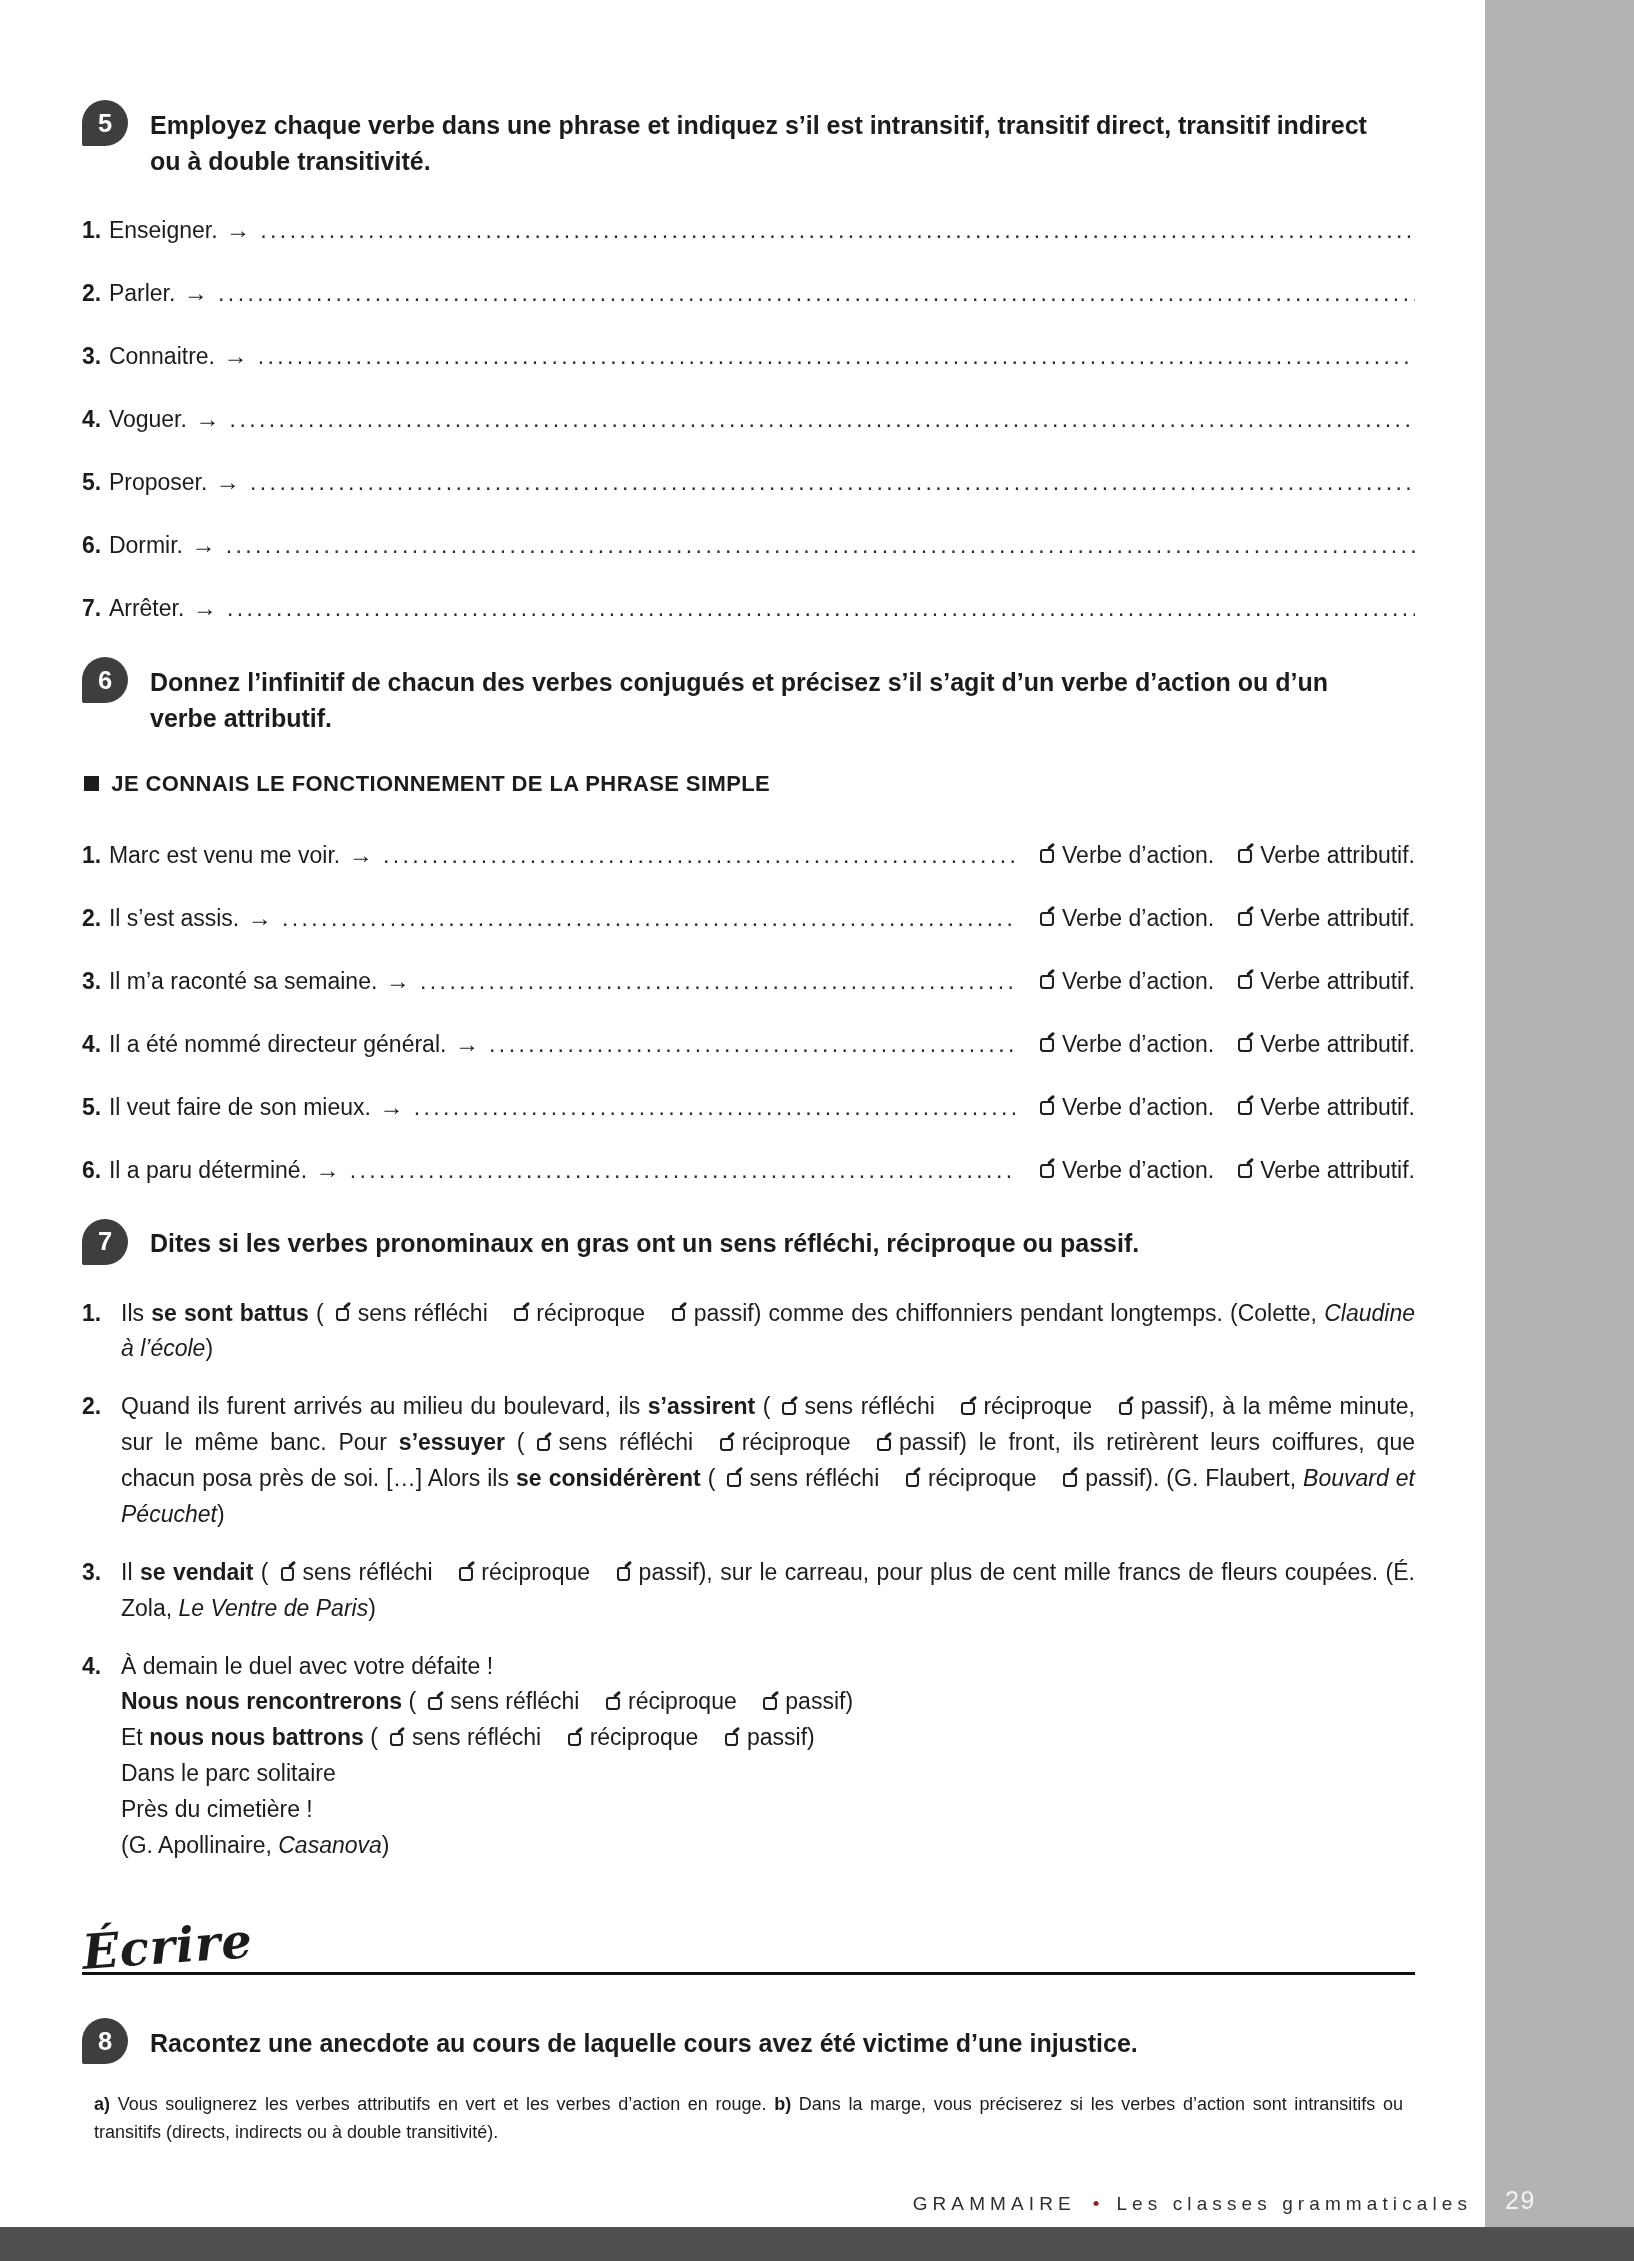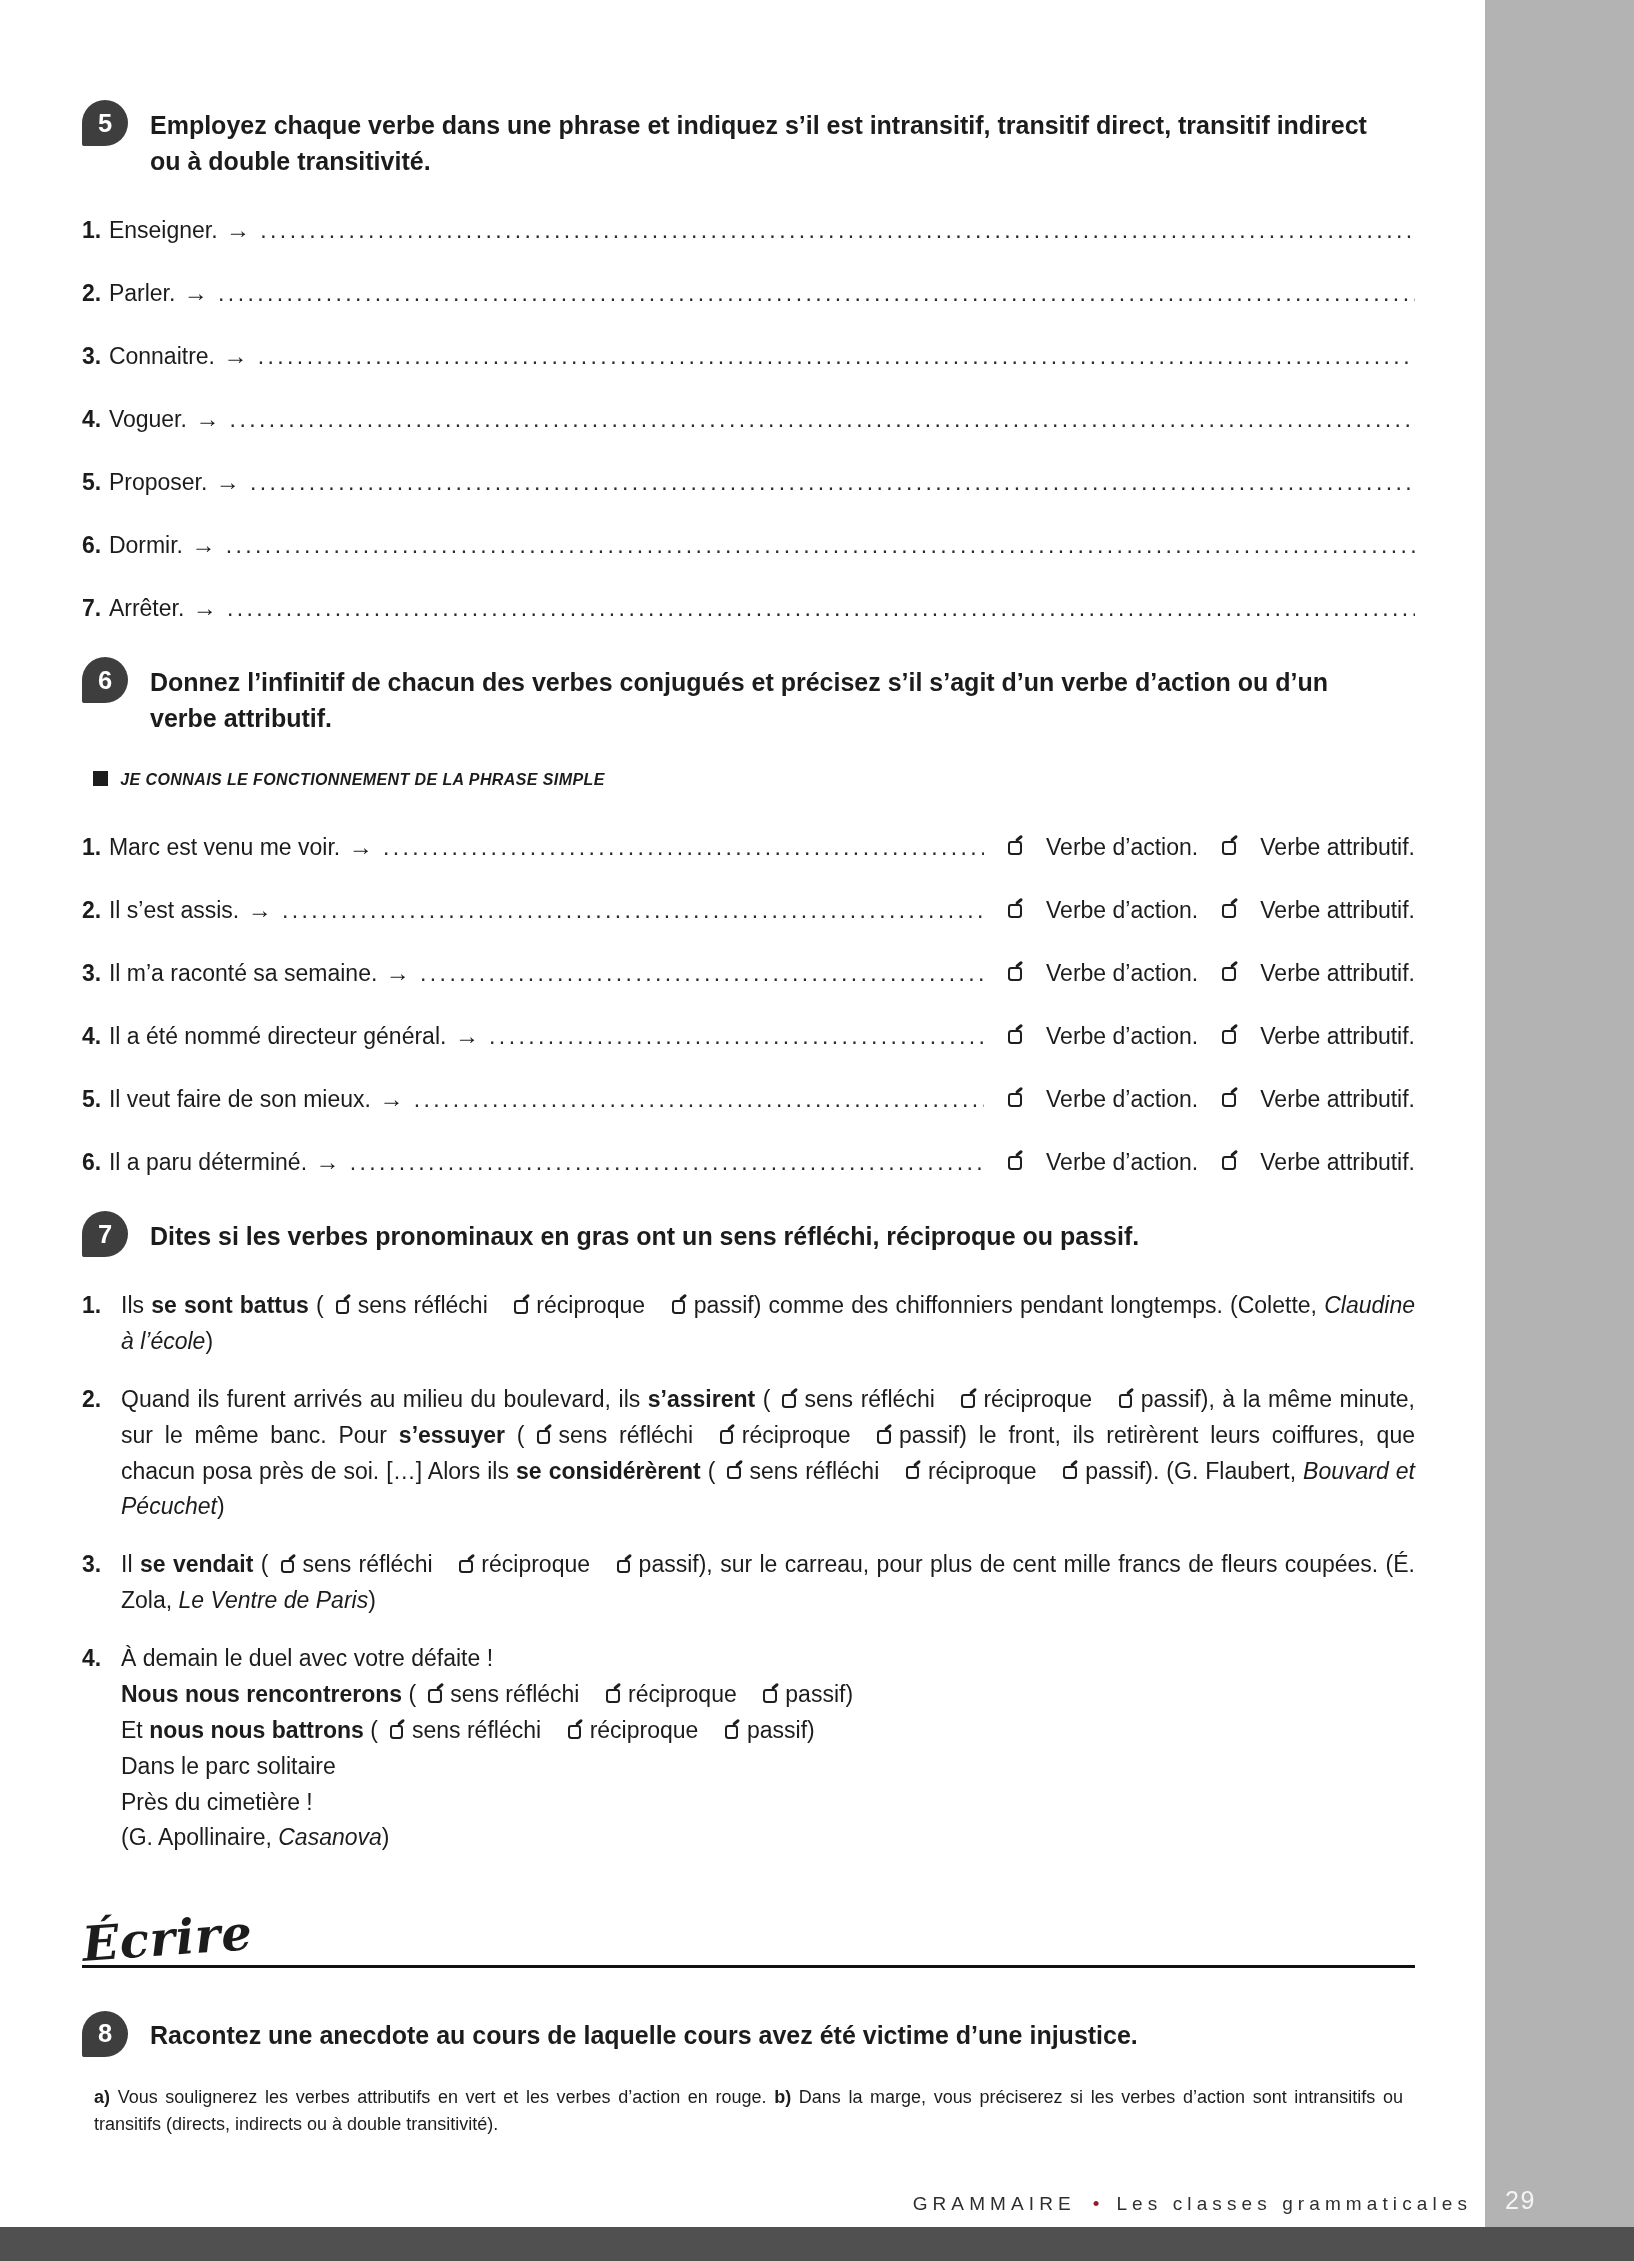--- a/index.html
+++ b/index.html
@@ -49,23 +49,23 @@
     display: inline-block; width: 13.6px; height: 13.6px;
     border: 2.1px solid #1f1f1f; border-radius: 3.4px;
     position: relative; vertical-align: -0.9px; margin-right: 8.5px;
   }
   .cb::after {
     content: ""; position: absolute; top: -6px; right: -3.4px;
     width: 7.7px; height: 2.6px; background: #1f1f1f; border-radius: 1.7px;
     transform: rotate(-40deg);
   }
   .opts { margin-left: 24px; display: inline-flex; gap: 24px; white-space: nowrap; }
-  .opt { display: inline-flex; align-items: baseline; gap: 16px; }
-  
-  .subheading { font-size: 16px; font-weight: 700; letter-spacing: 0.4px; margin: 0 0 44px 11px; font-style: italic; }
+  .opt { display: inline-flex; align-items: baseline; }
+  
+  .subheading { font-size: 22px; font-weight: 700; letter-spacing: 0.4px; margin: 0 0 44px 2px; }
   .sq { display: inline-block; width: 15.3px; height: 15.3px; background: #1d1d1d; margin-right: 12px; vertical-align: -0.9px; }
   
   .pitem { position: relative; padding-left: 39px; margin: 0 0 22px 0; font-size: 23px; line-height: 1.56; text-align: justify; }
   .pitem > .num { position: absolute; left: 0; top: 0; }
   .b { font-weight: 700; }
   .i { font-style: italic; }
   .cbg { white-space: nowrap; }
   .cbu { white-space: nowrap; padding-left: 12px; }
   .cbg .cbu:not(:last-child) { margin-right: 14.5px; }
   .vline { text-align: left; }

